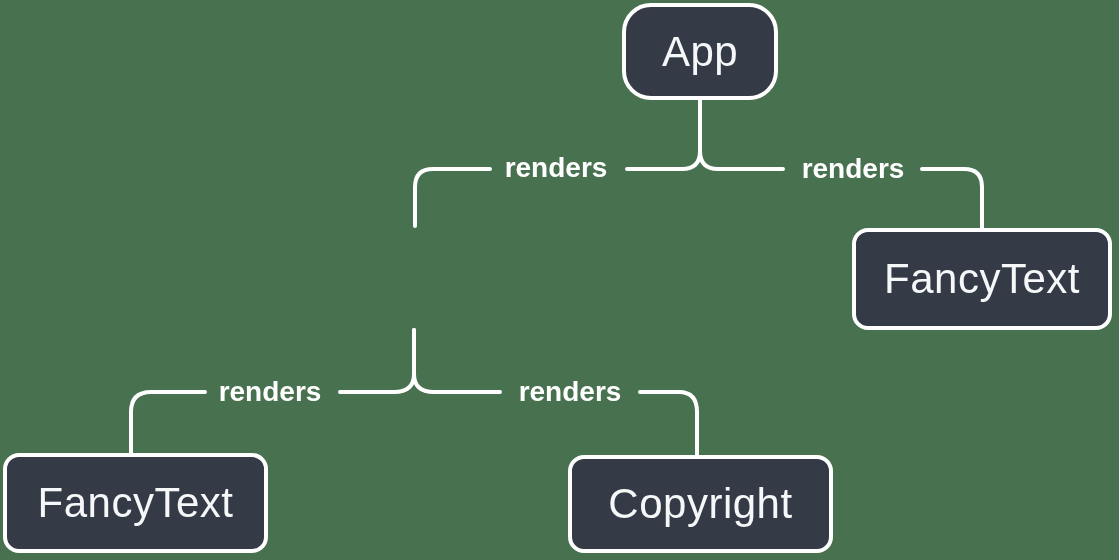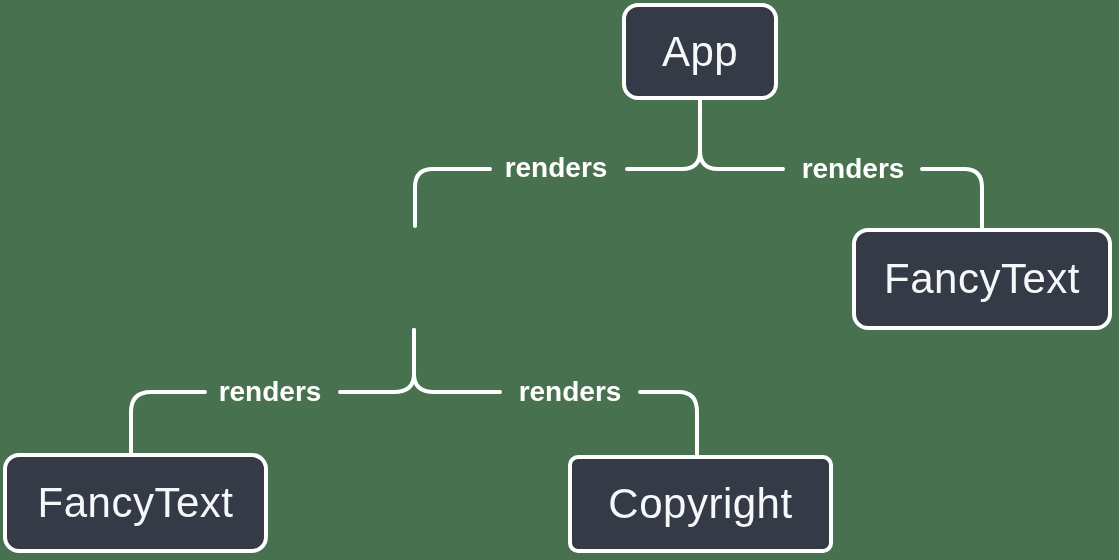--- a/index.html
+++ b/index.html
@@ -39,25 +39,25 @@
     border-radius: 16px;
     display: flex;
     align-items: center;
     justify-content: center;
     color: var(--node-text);
     font-size: 42px;
     font-weight: 400;
     white-space: nowrap;
     letter-spacing: 0.5px;
   }
-  .node-app        { left: 622px; top: 3px;   width: 156px; height: 97px; }
+  .node-app        { left: 622px; top: 3px;   width: 156px; height: 97px; border-radius: 29px; }
   .node-ig         { left: 197px; top: 226px; width: 460px; height: 104px; }
   .node-ft-top     { left: 852px; top: 228px; width: 260px; height: 102px; }
   .node-ft-bottom  { left: 3px;   top: 453px; width: 265px; height: 100px; }
-  .node-copyright  { left: 568px; top: 455px; width: 265px; height: 98px; border-radius: 10px; }
+  .node-copyright  { left: 568px; top: 455px; width: 265px; height: 98px; }
   .edge-label {
     position: absolute;
     transform: translate(-50%, -50%);
     color: var(--line);
     font-size: 28px;
     font-weight: 700;
     white-space: nowrap;
     text-align: right;
   }
   .edge-label-0 { left: 556px; top: 168px; }

